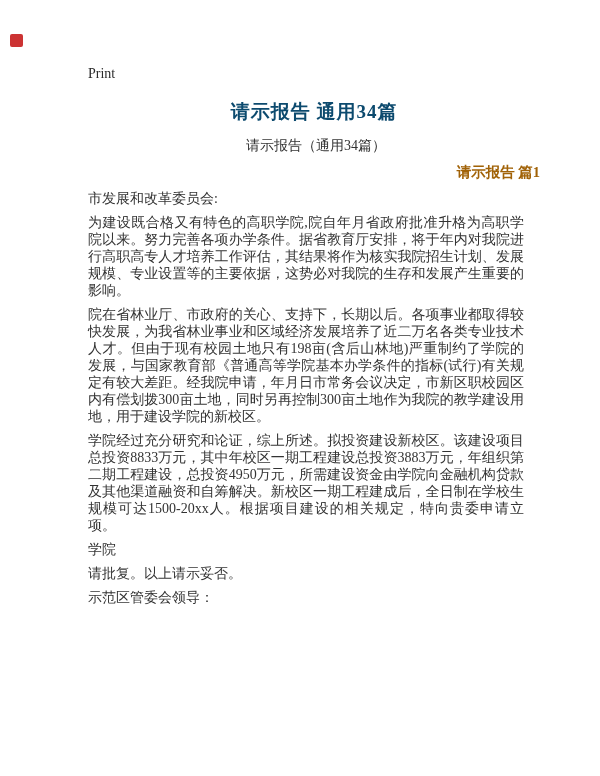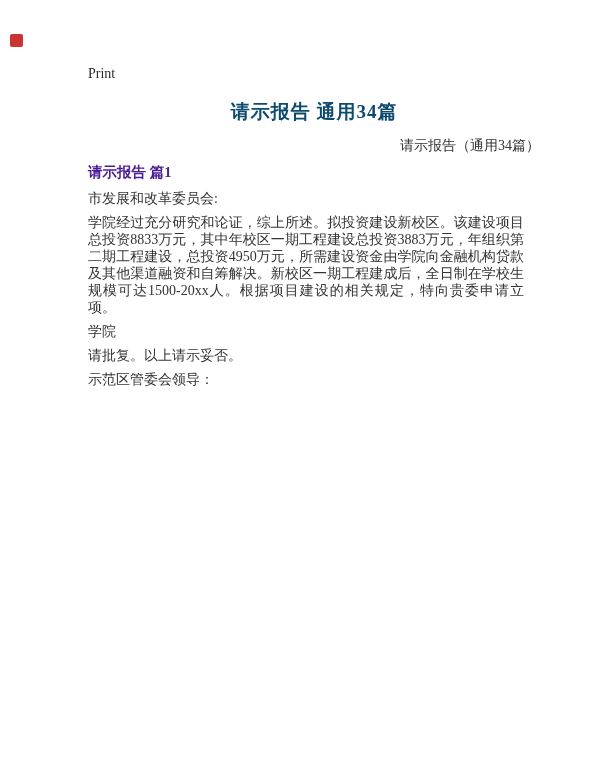--- a/index.html
+++ b/index.html
@@ -49,29 +49,29 @@
     font-weight: bold;
     text-align: center;
     color: #0c4a6e;
     margin: 4px 0 14px 0;
     letter-spacing: 1px;
   }
   .content .subtitle {
     font-size: 14px;
     line-height: 17px;
     margin: 0 0 10px 4px;
-    text-align: right;
+    text-align: center;
   }
   .content h2 {
     font-size: 14.5px;
     line-height: 17px;
     font-weight: bold;
-    color: #4c1d95;
+    color: #a16207;
     margin: 10px 0 9px 0;
-    text-align: left;
+    text-align: right;
   }
   .content p {
     font-size: 14px;
     line-height: 17px;
     margin: 0 16px 7px 0;
   }
   .content p.short {
     text-align: left;
   }
 </style>
@@ -87,21 +87,23 @@
   <div class="content">
 
     <h1>请示报告 通用34篇</h1>
 
     <p class="subtitle">请示报告（通用34篇）</p>
 
     <h2>请示报告 篇1</h2>
 
     <p class="short">市发展和改革委员会:</p>
 
+    <p>为建设既合格又有特色的高职学院,院自年月省政府批准升格为高职学院以来。努力完善各项办学条件。据省教育厅安排，将于年内对我院进行高职高专人才培养工作评估，其结果将作为核实我院招生计划、发展规模、专业设置等的主要依据，这势必对我院的生存和发展产生重要的影响。</p>
 
+    <p>院在省林业厅、市政府的关心、支持下，长期以后。各项事业都取得较快发展，为我省林业事业和区域经济发展培养了近二万名各类专业技术人才。但由于现有校园土地只有198亩(含后山林地)严重制约了学院的发展，与国家教育部《普通高等学院基本办学条件的指标(试行)有关规定有较大差距。经我院申请，年月日市常务会议决定，市新区职校园区内有偿划拨300亩土地，同时另再控制300亩土地作为我院的教学建设用地，用于建设学院的新校区。</p>
 
     <p>学院经过充分研究和论证，综上所述。拟投资建设新校区。该建设项目总投资8833万元，其中年校区一期工程建设总投资3883万元，年组织第二期工程建设，总投资4950万元，所需建设资金由学院向金融机构贷款及其他渠道融资和自筹解决。新校区一期工程建成后，全日制在学校生规模可达1500-20xx人。根据项目建设的相关规定，特向贵委申请立项。</p>
 
     <p class="short">学院</p>
 
     <p class="short">请批复。以上请示妥否。</p>
 
 
 
     <p class="short">示范区管委会领导：</p>

